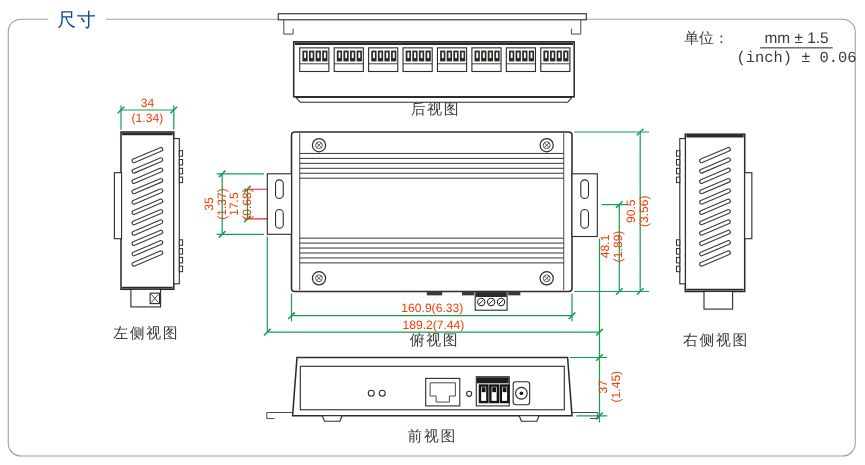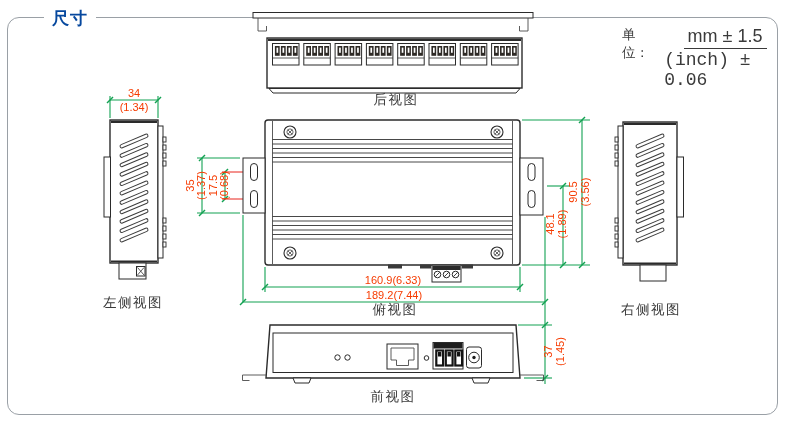--- a/index.html
+++ b/index.html
@@ -1,24 +1,24 @@
 <!DOCTYPE html>
 <html><head>
 <meta charset="utf-8">
 <style>
   html,body{margin:0;padding:0;background:#fff;}
   .stage{position:relative;width:786px;height:423px;background:#fff;overflow:hidden;
          font-family:"Liberation Sans","DejaVu Sans",sans-serif;}
   .frame{position:absolute;left:7px;top:17px;width:769px;height:396px;
          border:1.3px solid #9aa0a6;border-radius:12px;}
   .title{position:absolute;left:44px;top:7px;background:#fff;padding:0 8px;
-         font-size:17px;font-weight:bold;color:#06489e;letter-spacing:1px;}
+         font-size:17px;font-weight:normal;color:#06489e;letter-spacing:1px;}
   .unit{position:absolute;left:622px;top:26px;display:flex;align-items:flex-start;gap:7px;
         color:#3a3a3a;font-size:13.5px;}
-  .frac{display:inline-flex;flex-direction:column;align-items:center;font-size:18px;}
+  .frac{display:inline-flex;flex-direction:column;align-items:center;font-size:14px;}
   .frac .mm{border-bottom:1.4px solid #3a3a3a;padding:0 4px 1px;}
   .frac .inch{padding-top:1px;font-family:Liberation Mono, monospace;}
   svg{position:absolute;left:0;top:0;}
   .ln{fill:#fff;stroke:#2b2b2b;stroke-width:1.4;}
   .ln2{fill:#fff;stroke:#2b2b2b;stroke-width:1;}
   .thin{fill:none;stroke:#4a4a4a;stroke-width:.9;}
   .dim{fill:#f63b00;font-size:11px;}
   .vlabel{fill:#3a3a3a;font-size:13.5px;letter-spacing:1.5px;}
   text{font-family:"Liberation Sans","DejaVu Sans",sans-serif;}
 </style>

